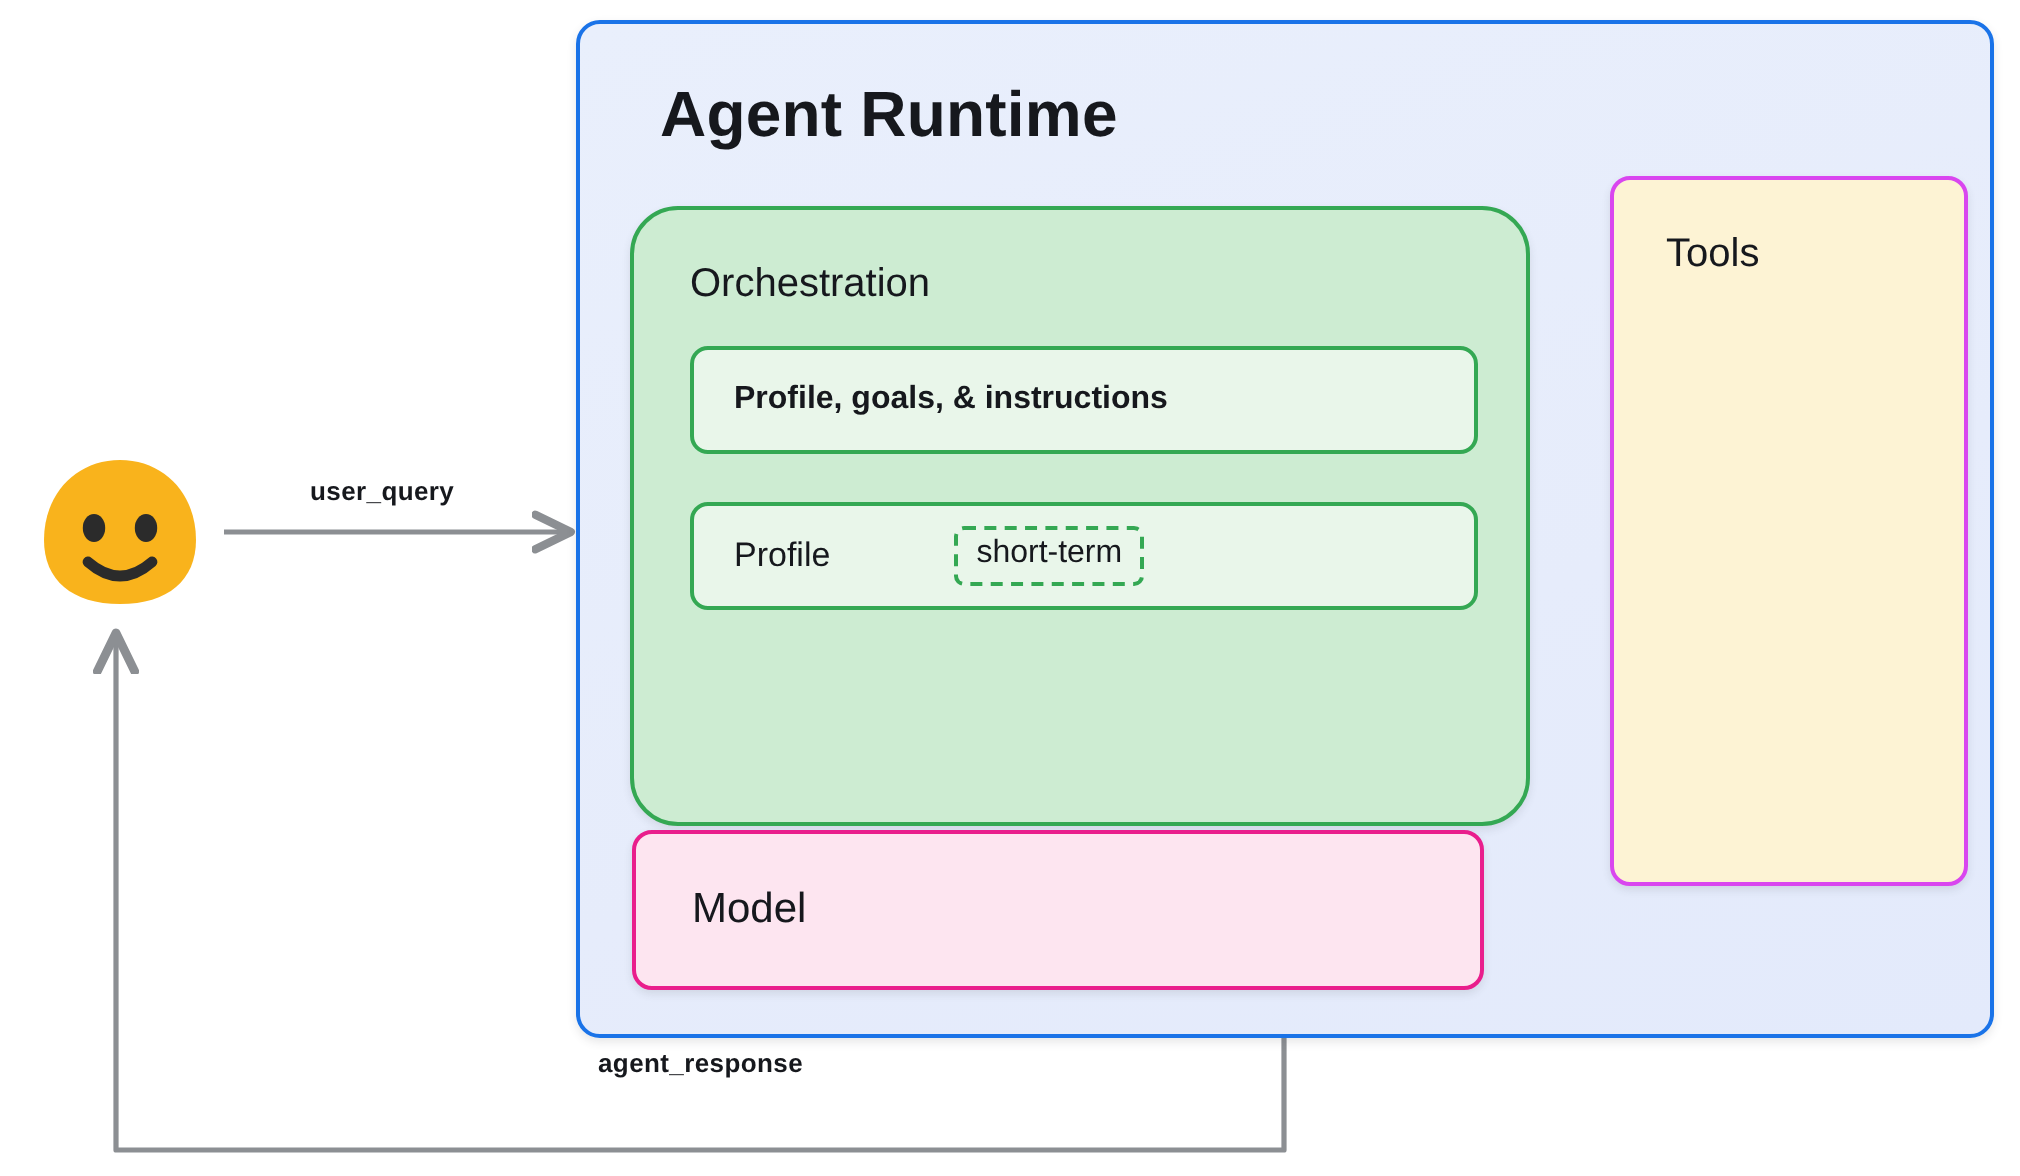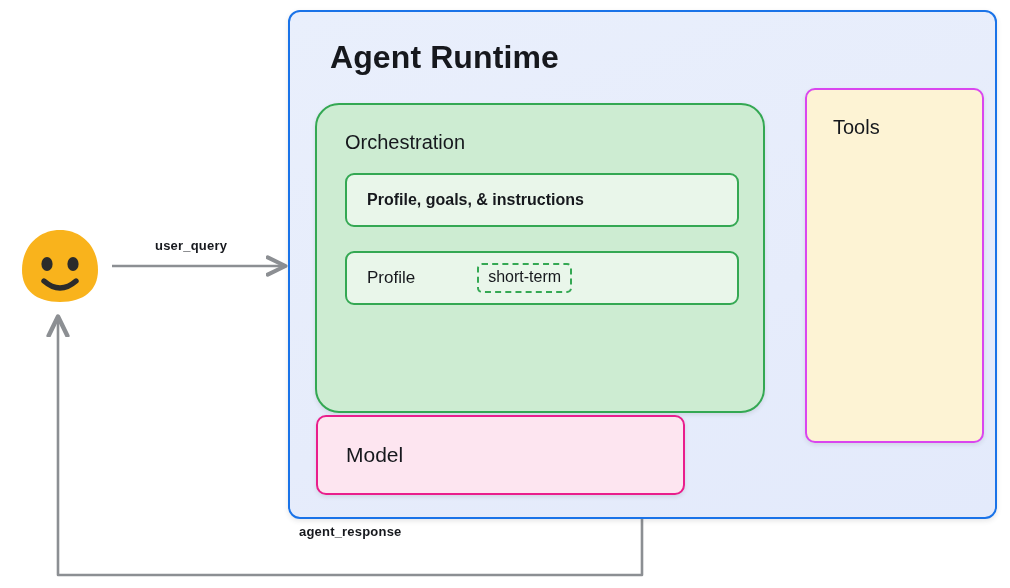--- a/index.html
+++ b/index.html
@@ -111,21 +111,21 @@
     color: #16181d;
     white-space: nowrap;
     line-height: 1.15;
   }
 
   
   .model-box {
     position: absolute;
     left: 316px;
     top: 415px;
-    width: 369px;
+    width: 426px;
     height: 80px;
     box-sizing: border-box;
     border: 2px solid #e91e8c;
     border-radius: 10px;
     background: #fde5f0;
     box-shadow: 0 2px 4px rgba(60,64,67,0.12);
     display: flex;
     align-items: center;
   }
   .model-title {

